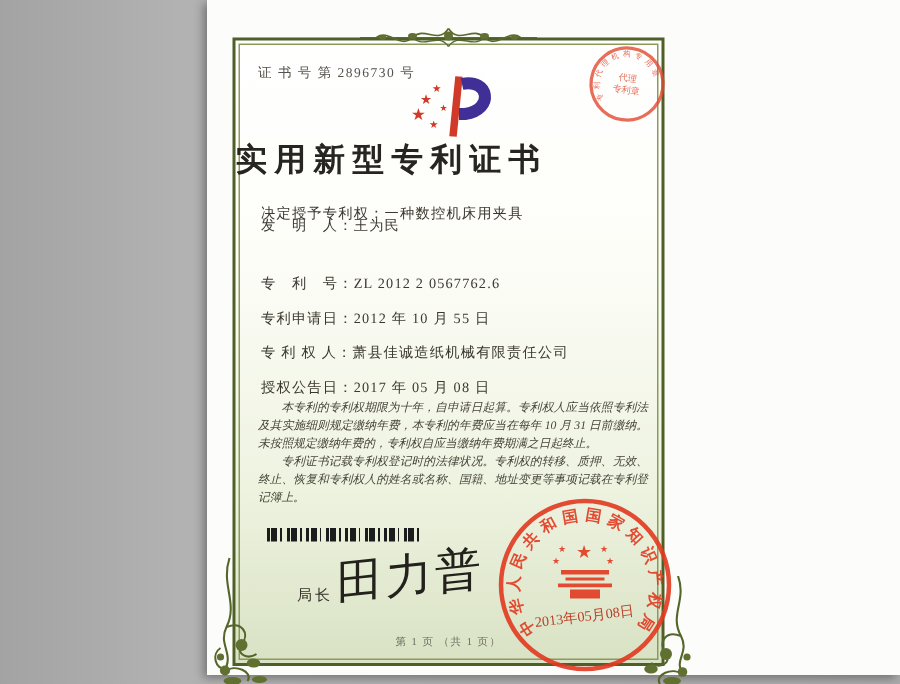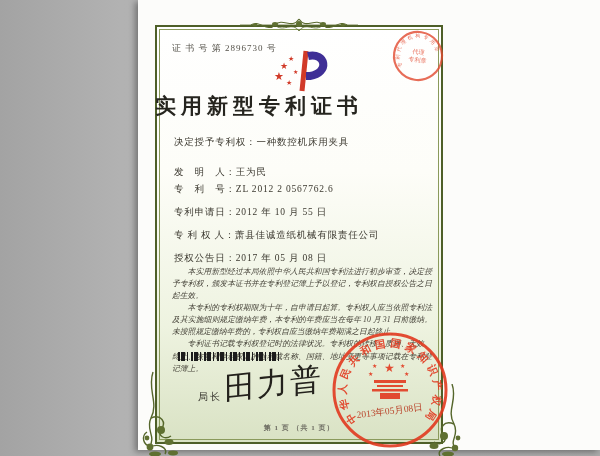--- a/index.html
+++ b/index.html
@@ -13,34 +13,34 @@
     background:#fcfcfa;box-shadow:-3px 2px 6px rgba(0,0,0,.35);
   }
   .frame{
     position:absolute;left:155px;top:25px;width:288px;height:419px;
     border:2px solid #4e5f28;outline:1px solid #8a9a5b;outline-offset:-5px;
     background:linear-gradient(180deg,#ffffff 0%,#fdfdf8 35%,#eef3e0 72%,#d9e2c4 100%);
     box-sizing:border-box;
   }
   .cert-no{position:absolute;left:172px;top:42px;font-size:9px;color:#55524a;letter-spacing:1px;text-align:center;}
   .logo{position:absolute;left:266px;top:47px;}
-  .title{position:absolute;left:155px;top:92px;width:236px;text-align:left;
+  .title{position:absolute;left:143px;top:92px;width:236px;text-align:center;
     font-size:21px;font-weight:bold;color:#26251f;letter-spacing:5px;}
   .field{position:absolute;left:174px;font-size:9.5px;color:#3b382f;letter-spacing:.8px;white-space:nowrap;}
-  .f0{top:136px}.f1{top:166px}.f2{top:183px}.f3{top:206px}.f4{top:229px}.f5{top:252px}
+  .f0{top:136px}.f1{top:144px}.f2{top:183px}.f3{top:206px}.f4{top:229px}.f5{top:252px}
   .body-text{position:absolute;left:172px;top:266px;width:260px;
     font-size:7.8px;line-height:1.55;color:#47443a;text-align:justify;font-style:italic;}
   .body-text p{margin:0;text-indent:2em;}
   .barcode{position:absolute;left:178px;top:352px;width:102px;height:9px;
     background:repeating-linear-gradient(90deg,#1c1c1c 0 2px,transparent 2px 3px,#1c1c1c 3px 7px,transparent 7px 9px,#1c1c1c 9px 10px,transparent 10px 13px);}
   .director{position:absolute;left:198px;top:390px;font-size:10px;color:#33312a;letter-spacing:2px;font-family:Liberation Serif, serif;}
   .signature{position:absolute;left:224px;top:363px;font-size:31px;color:#23211c;
     transform:rotate(-6deg) skewX(-6deg);letter-spacing:2px;}
   .page-footer{position:absolute;left:155px;top:423px;width:288px;text-align:center;
-    font-size:7px;color:#6b6a60;letter-spacing:1px;font-weight:bold;}
+    font-size:7px;color:#6b6a60;letter-spacing:1px;}
   .seal{position:absolute;left:330px;top:330px;opacity:.9;}
   .stamp{position:absolute;left:391px;top:29px;opacity:.8;transform:rotate(8deg);}
   .flourish-top{position:absolute;left:238px;top:15px;}
   .flourish-bl{position:absolute;left:137px;top:370px;}
   .flourish-br{position:absolute;left:418px;top:384px;}
 </style>
 </head>
 <body>
 
 <div class="paper"></div>
@@ -112,21 +112,20 @@
 <div class="title">实用新型专利证书</div>
 
 <div class="field f0">决定授予专利权：一种数控机床用夹具</div>
 <div class="field f1">发　明　人：王为民</div>
 <div class="field f2">专　利　号：ZL 2012 2 0567762.6</div>
 <div class="field f3">专利申请日：2012 年 10 月 55 日</div>
 <div class="field f4">专 利 权 人：萧县佳诚造纸机械有限责任公司</div>
 <div class="field f5">授权公告日：2017 年 05 月 08 日</div>
 
 <div class="body-text">
-  <p>本实用新型经过本局依照中华人民共和国专利法进行初步审查，决定授予专利权，颁发本证书并在专利登记簿上予以登记，专利权自授权公告之日起生效。</p>
   <p>本专利的专利权期限为十年，自申请日起算。专利权人应当依照专利法及其实施细则规定缴纳年费，本专利的年费应当在每年 10 月 31 日前缴纳。未按照规定缴纳年费的，专利权自应当缴纳年费期满之日起终止。</p>
   <p>专利证书记载专利权登记时的法律状况。专利权的转移、质押、无效、终止、恢复和专利权人的姓名或名称、国籍、地址变更等事项记载在专利登记簿上。</p>
 </div>
 
 <div class="barcode"></div>
 
 <div class="director">局长</div>
 <div class="signature">田力普</div>
 
 <svg class="seal" width="120" height="120" viewBox="0 0 120 120">

